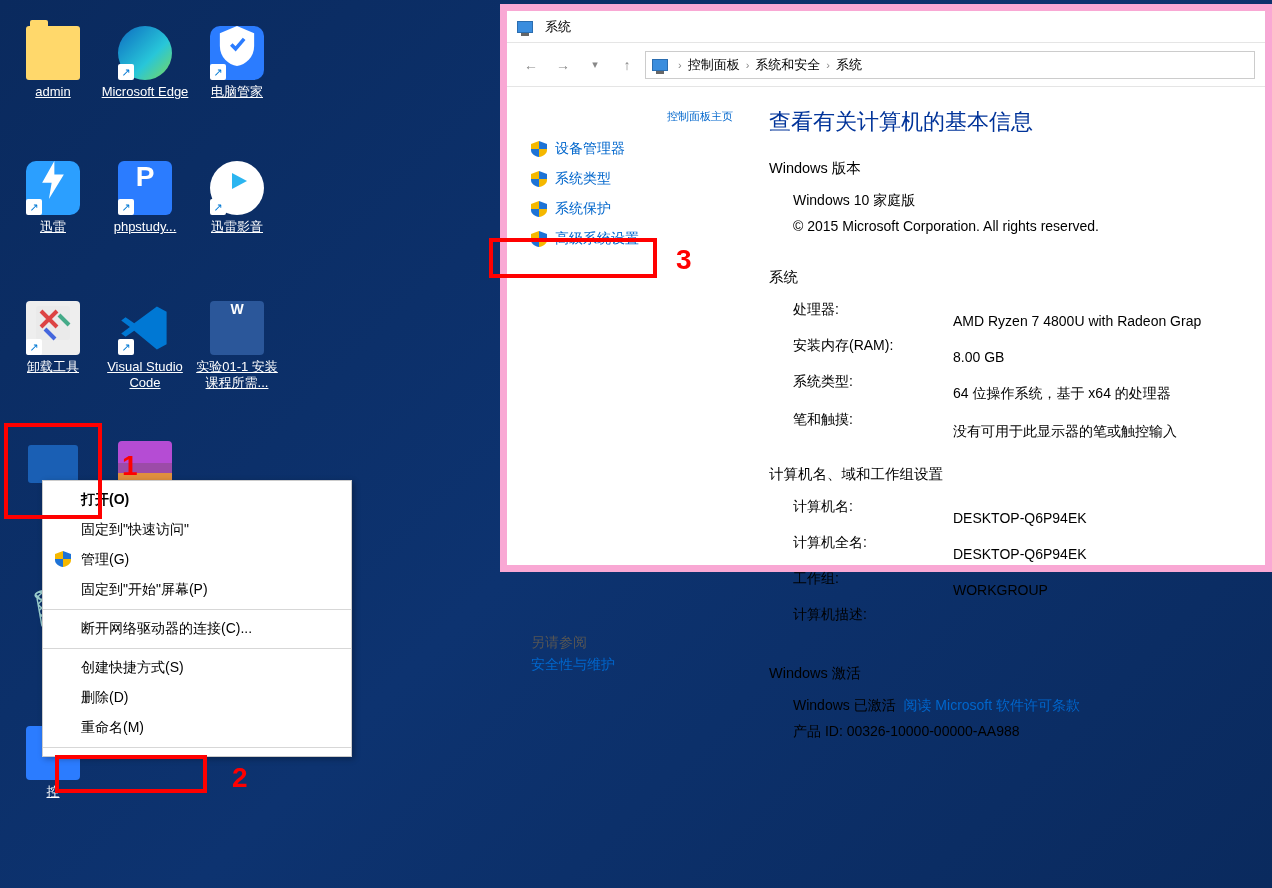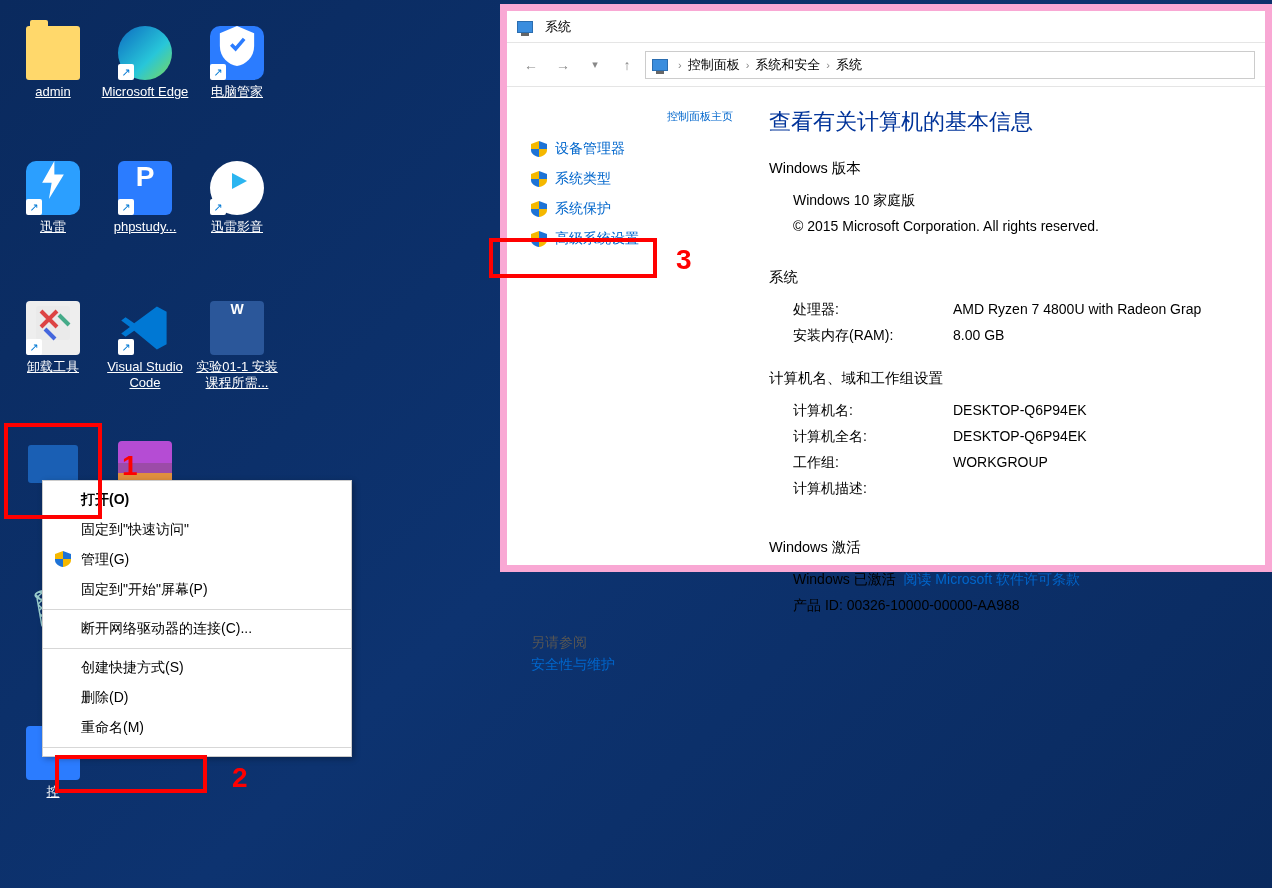--- a/index.html
+++ b/index.html
@@ -139,21 +139,21 @@
   }
   .content h1 {
     color: #003399;
     font-weight: 400;
     font-size: 22px;
     margin-bottom: 22px;
   }
   .section-title { font-size: 14.5px; margin: 16px 0 10px; color: #000; }
   .row { display: flex; padding: 4px 0 4px 24px; font-size: 14px; }
   .row .k { width: 160px; color: #000; }
-  .row .v { flex: 1; }
+  .row .v { flex: 1; margin-top: 12px; }
   .link { color: #0066cc; cursor: pointer; }
   .copyright { padding: 4px 0 4px 24px; font-size: 14px; }
 
   
   .callout {
     position: absolute;
     border: 4px solid #ff0000;
     pointer-events: none;
     z-index: 100;
   }
@@ -382,20 +382,28 @@
 
       <div class="section-title" style="margin-top:30px">系统</div>
       <div class="row">
           <div class="k">处理器:</div>
           <div class="v">AMD Ryzen 7 4800U with Radeon Grap</div>
         </div>
       <div class="row">
           <div class="k">安装内存(RAM):</div>
           <div class="v">8.00 GB</div>
         </div>
+      <div class="row">
+          <div class="k">系统类型:</div>
+          <div class="v">64 位操作系统，基于 x64 的处理器</div>
+        </div>
+      <div class="row">
+          <div class="k">笔和触摸:</div>
+          <div class="v">没有可用于此显示器的笔或触控输入</div>
+        </div>
 
       <div class="section-title" style="margin-top:20px">计算机名、域和工作组设置</div>
       <div class="row">
           <div class="k">计算机名:</div>
           <div class="v">DESKTOP-Q6P94EK</div>
         </div>
       <div class="row">
           <div class="k">计算机全名:</div>
           <div class="v">DESKTOP-Q6P94EK</div>
         </div>

